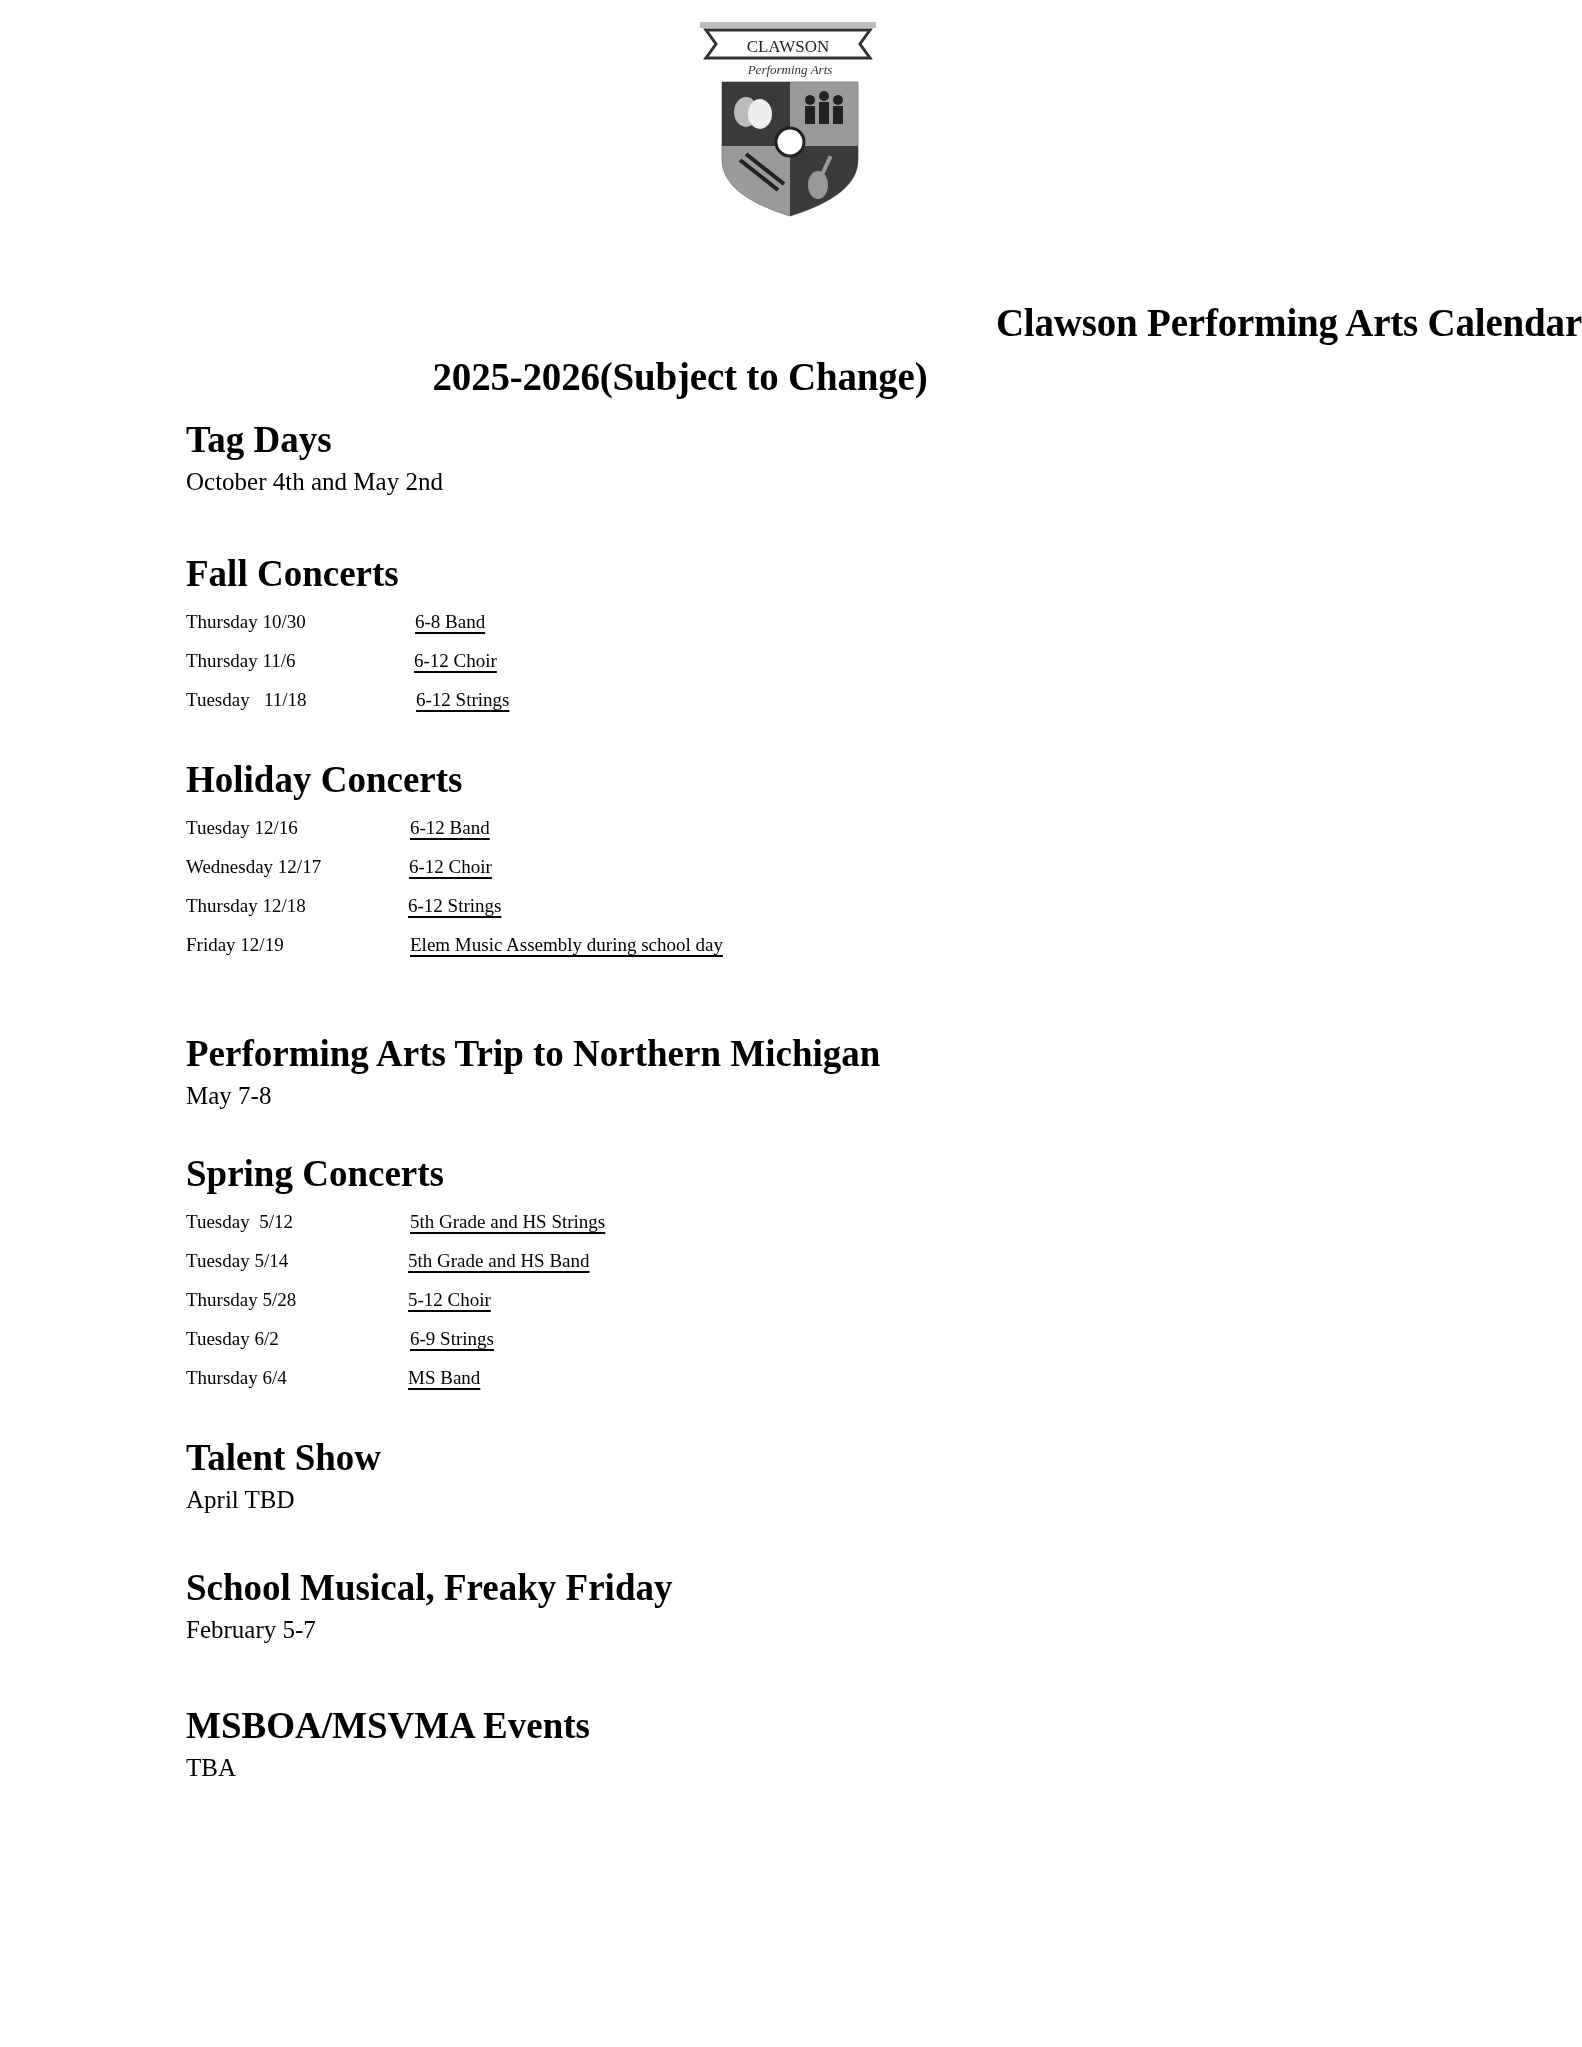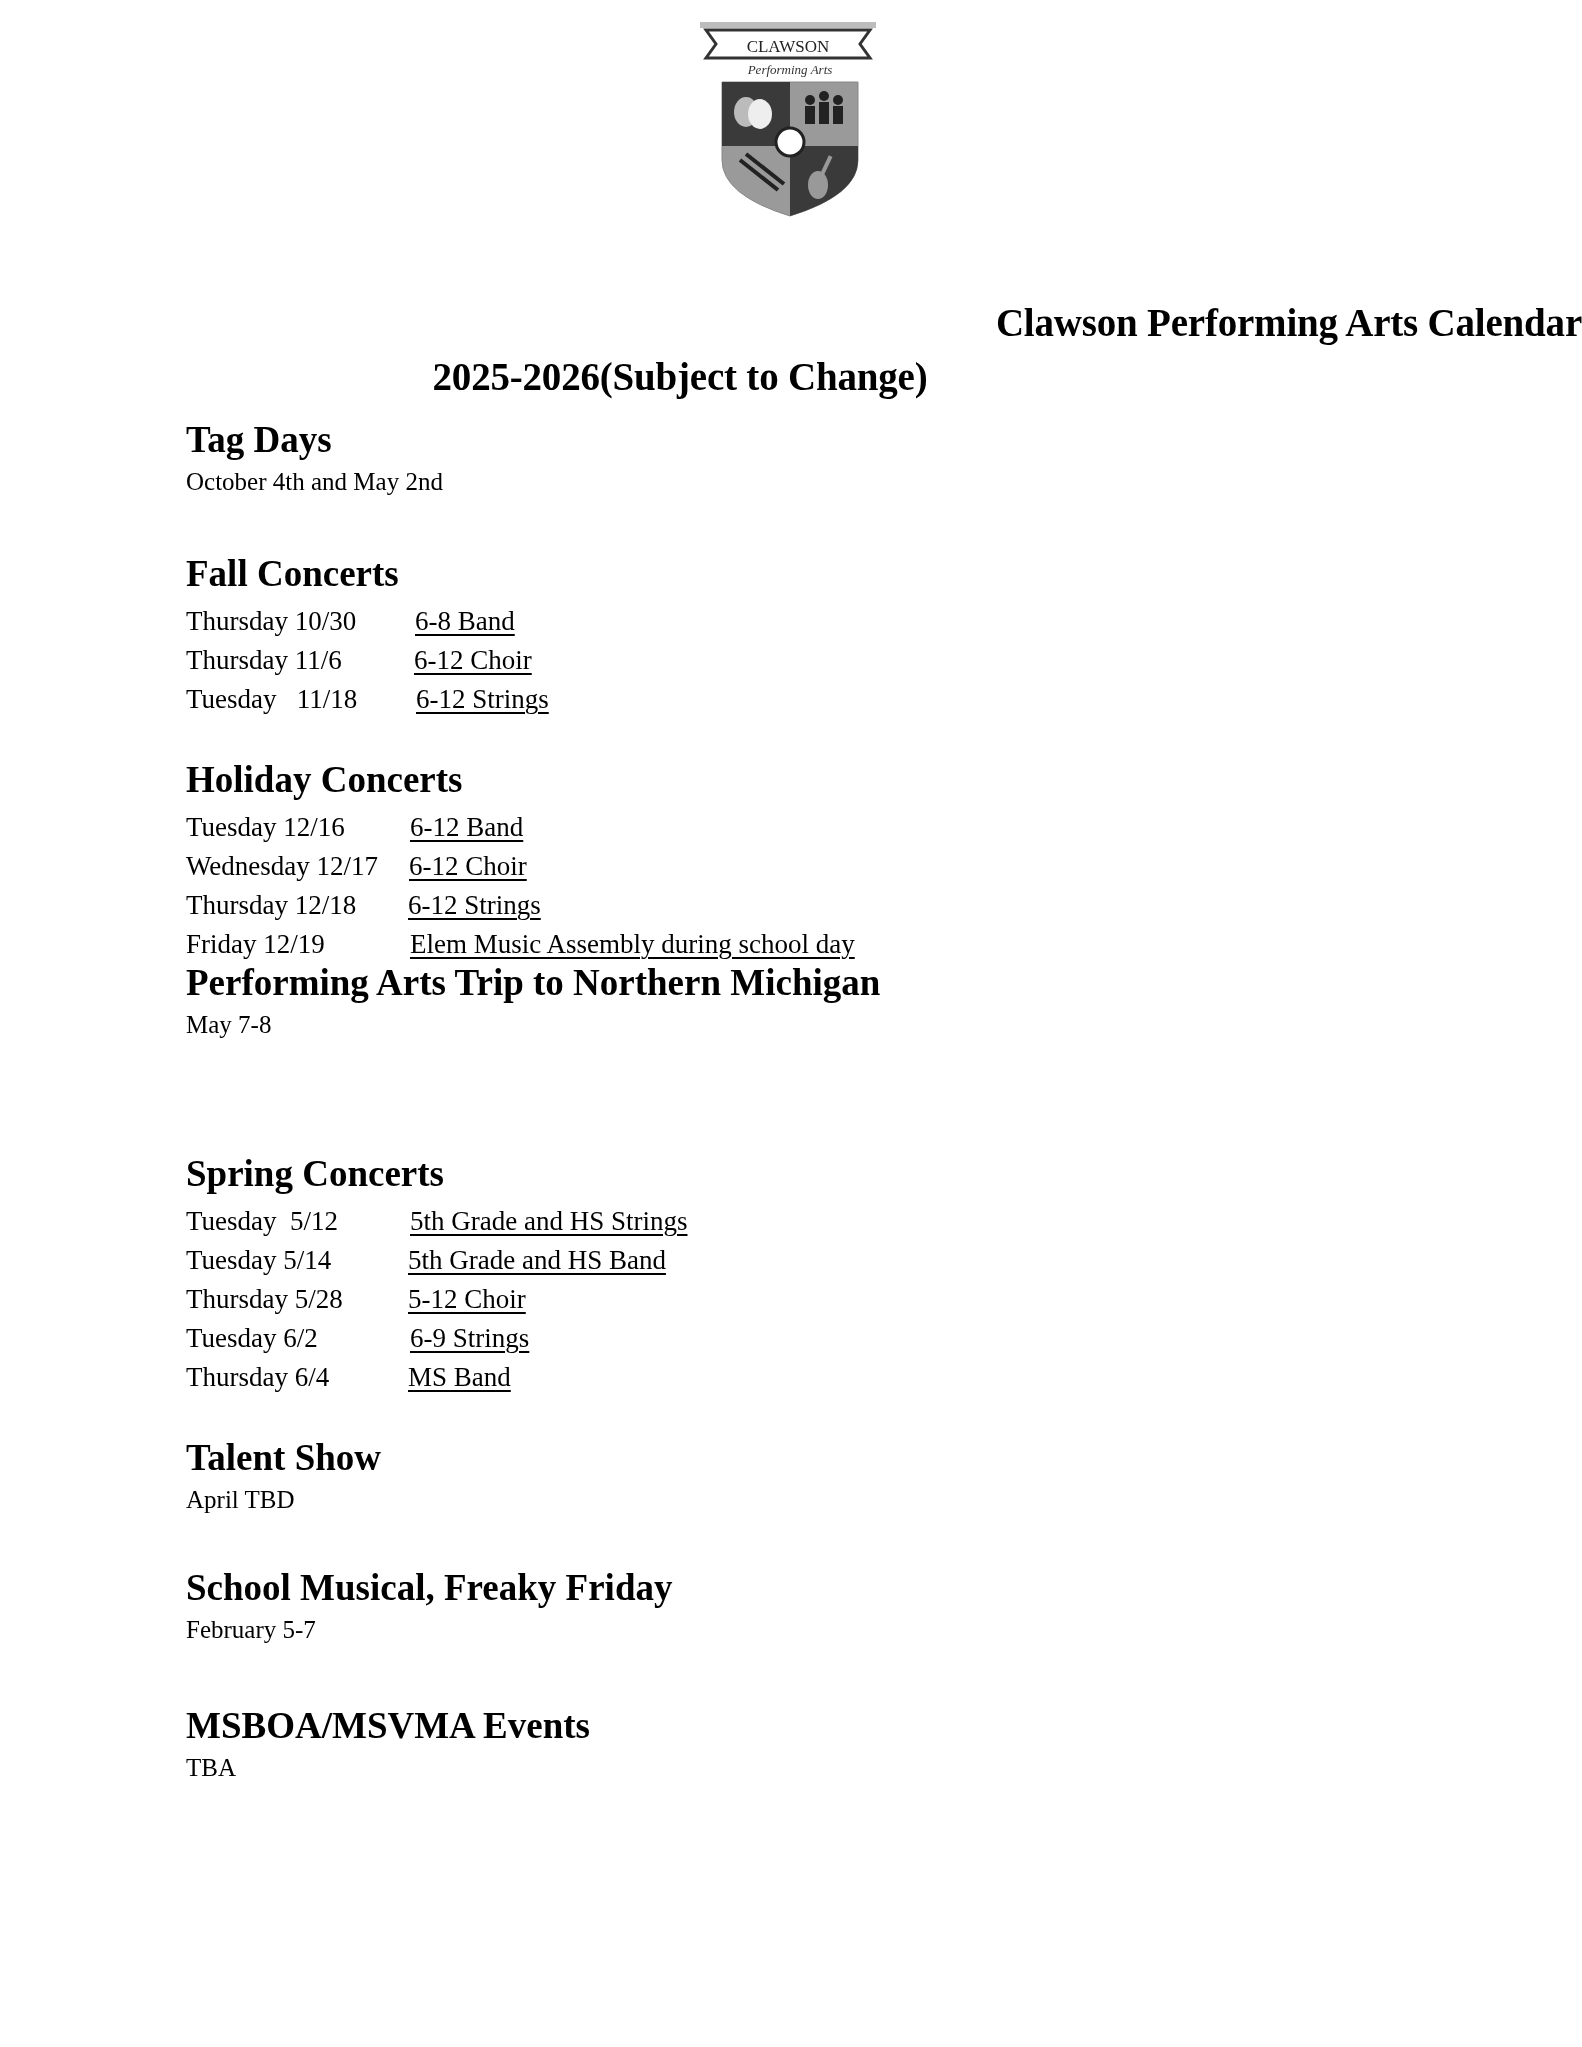--- a/index.html
+++ b/index.html
@@ -7,21 +7,21 @@
       width: 1582px; height: 2047px; position: relative; overflow: hidden;
       font-family: "Liberation Serif", "DejaVu Serif", serif; color: #000;
     }
     .logo { position: absolute; left: 700px; top: 20px; width: 180px; height: 200px; }
     .title-line { font-weight: bold; font-size: 39px; line-height: 54px; letter-spacing: -0.2px; }
     .title1 { position: absolute; top: 296px; left: 0; width: 1582px; text-align: right; }
     .title2 { position: absolute; top: 350px; left: 0; width: 1360px; text-align: center; }
     .section { position: absolute; left: 186px; }
     .sec-head { font-weight: bold; font-size: 37px; line-height: 44px; margin: 0; }
     .sec-text { font-size: 25px; line-height: 36px; margin: 2px 0 0 0; }
-    .row { position: relative; font-size: 27px; line-height: 39px; height: 39px; white-space: nowrap; }
+    .row { position: relative; font-size: 19px; line-height: 39px; height: 39px; white-space: nowrap; }
     .row .date { position: absolute; left: 0; top: 0; }
     .row .event { position: absolute; top: 0; text-decoration: underline; text-decoration-thickness: 2px; text-underline-offset: 4px; }
     .rows { margin-top: 6px; }
   </style>
 </head>
 <body>
 
 <div class="logo">
   <svg width="180" height="200" viewBox="0 0 180 200">
     <rect x="0" y="2" width="176" height="6" fill="#bdbdbd"></rect>
@@ -97,21 +97,21 @@
       <span class="date">Thursday 12/18</span>
       <span class="event" style="left:222px;">6-12 Strings</span>
     </div>
     <div class="row">
       <span class="date">Friday 12/19</span>
       <span class="event" style="left:224px;">Elem Music Assembly during school day</span>
     </div>
   </div>
 </div>
 
-<div class="section" style="top:961px;">
+<div class="section" style="top:1032px;">
   <h2 class="sec-head">Performing Arts Trip to Northern Michigan</h2>
   <p class="sec-text">May 7-8</p>
 </div>
 
 <div class="section" style="top:1152px;">
   <h2 class="sec-head">Spring Concerts</h2>
   <div class="rows">
     <div class="row">
       <span class="date" style="white-space:pre;">Tuesday  5/12</span>
       <span class="event" style="left:224px;">5th Grade and HS Strings</span>

